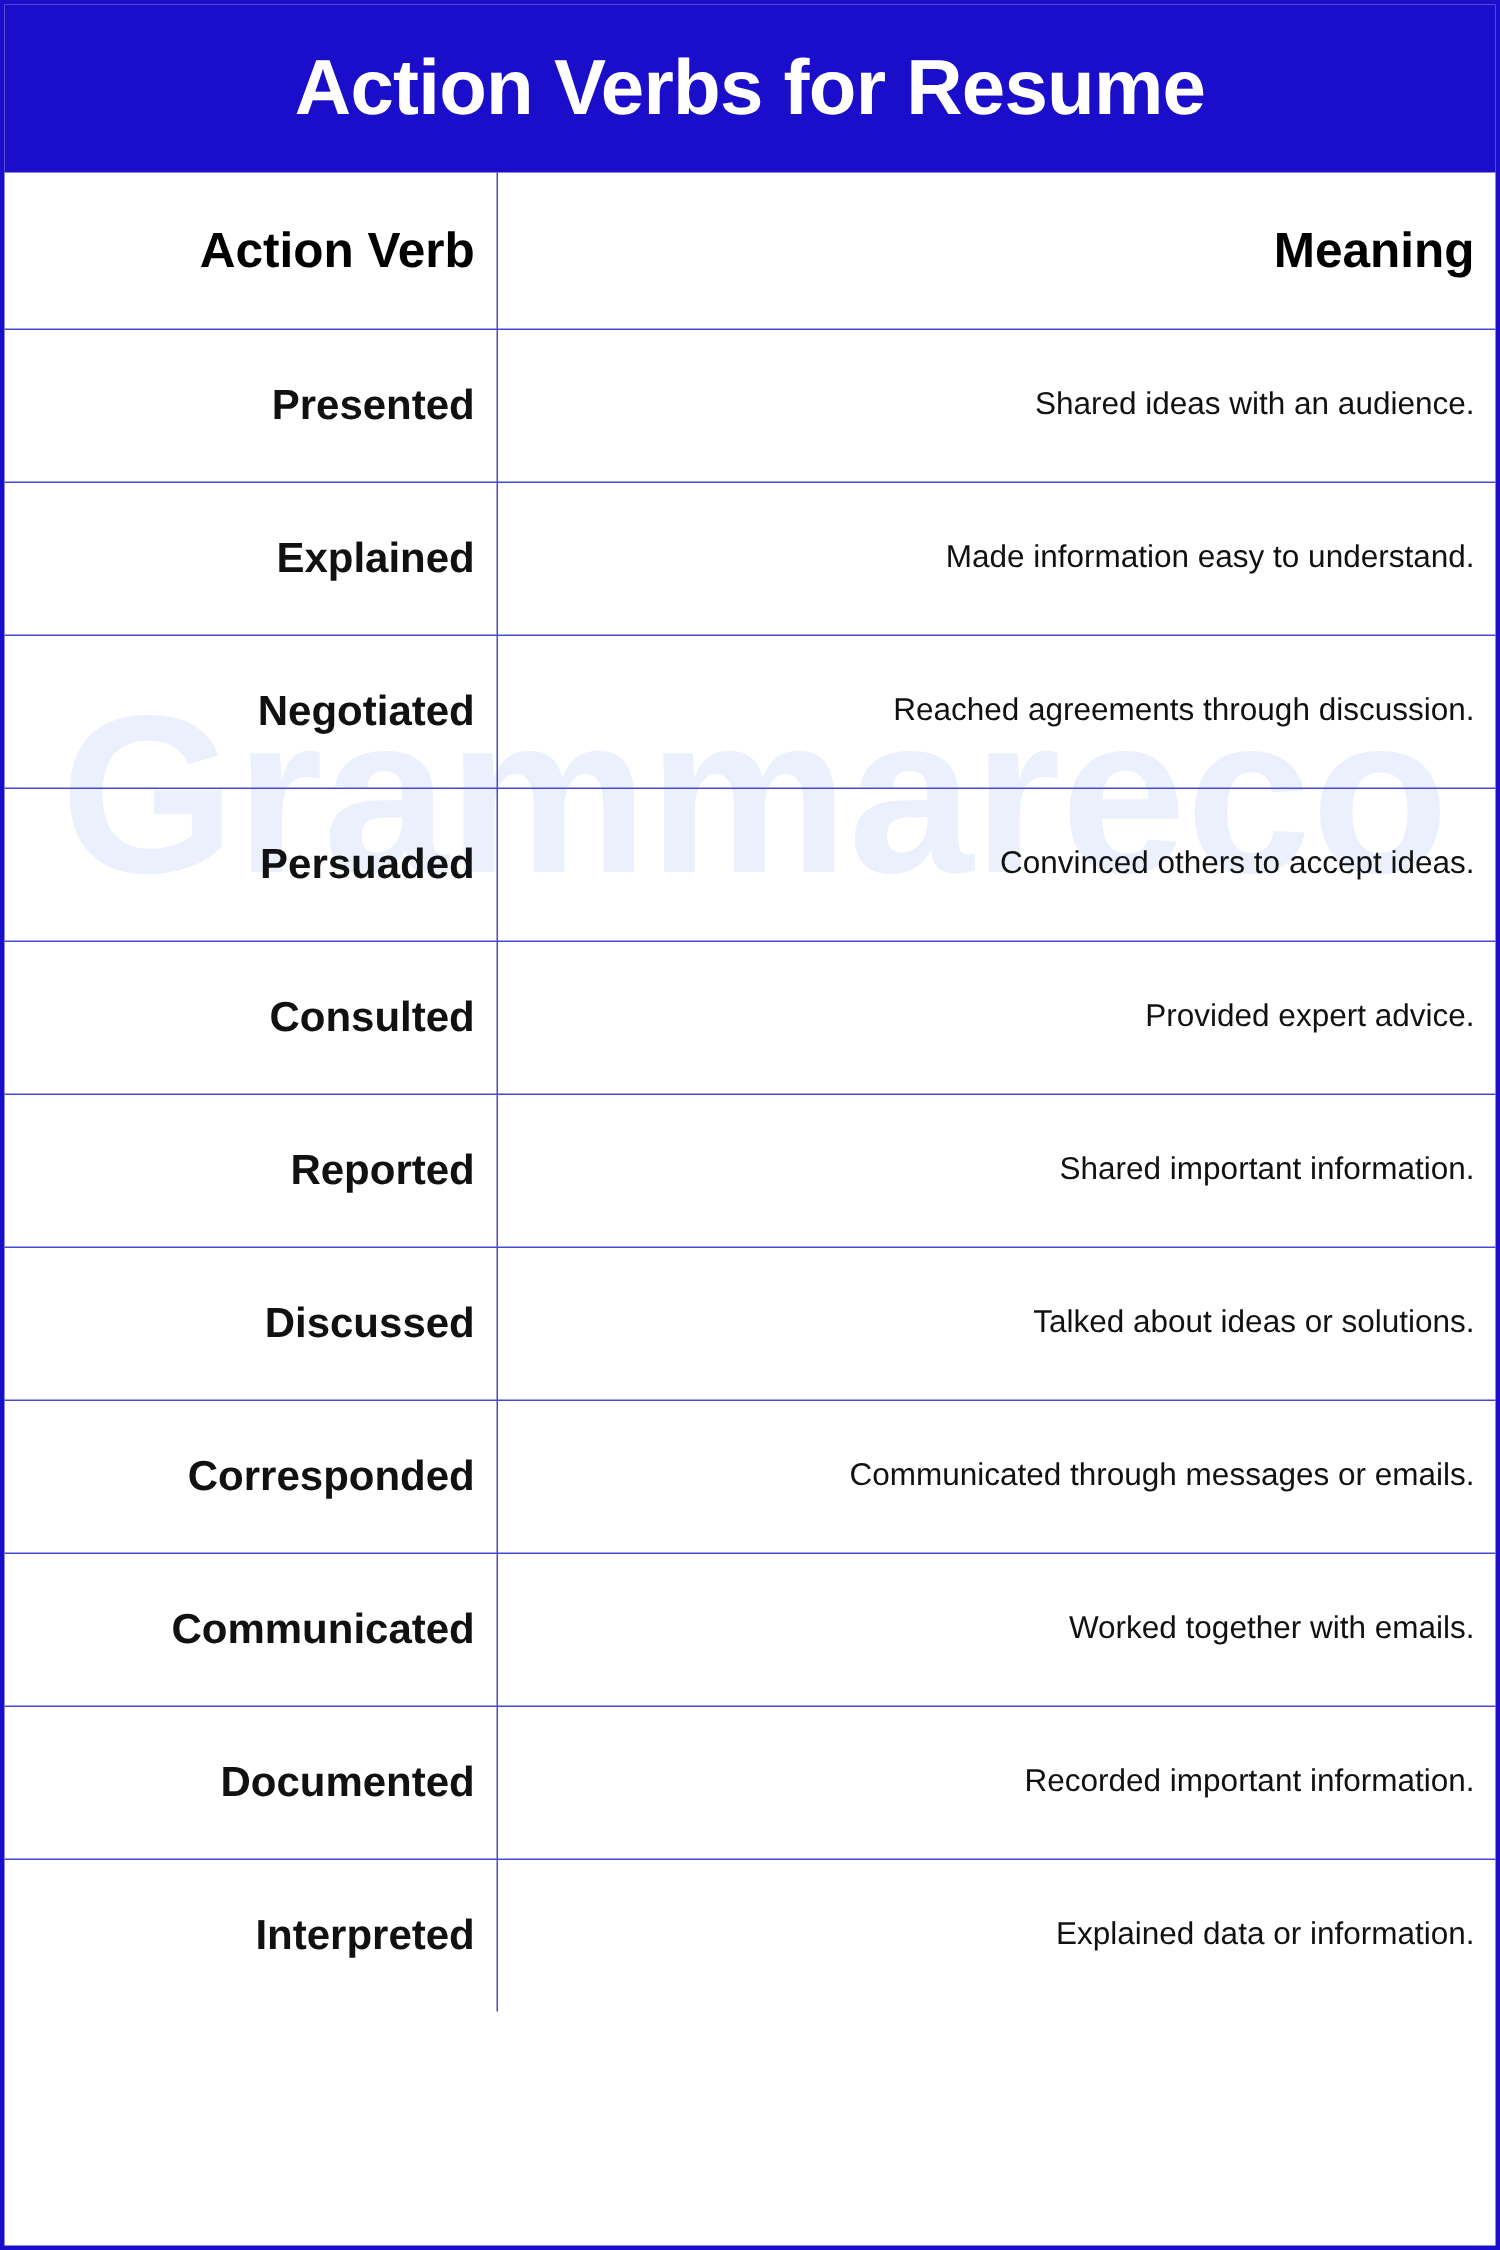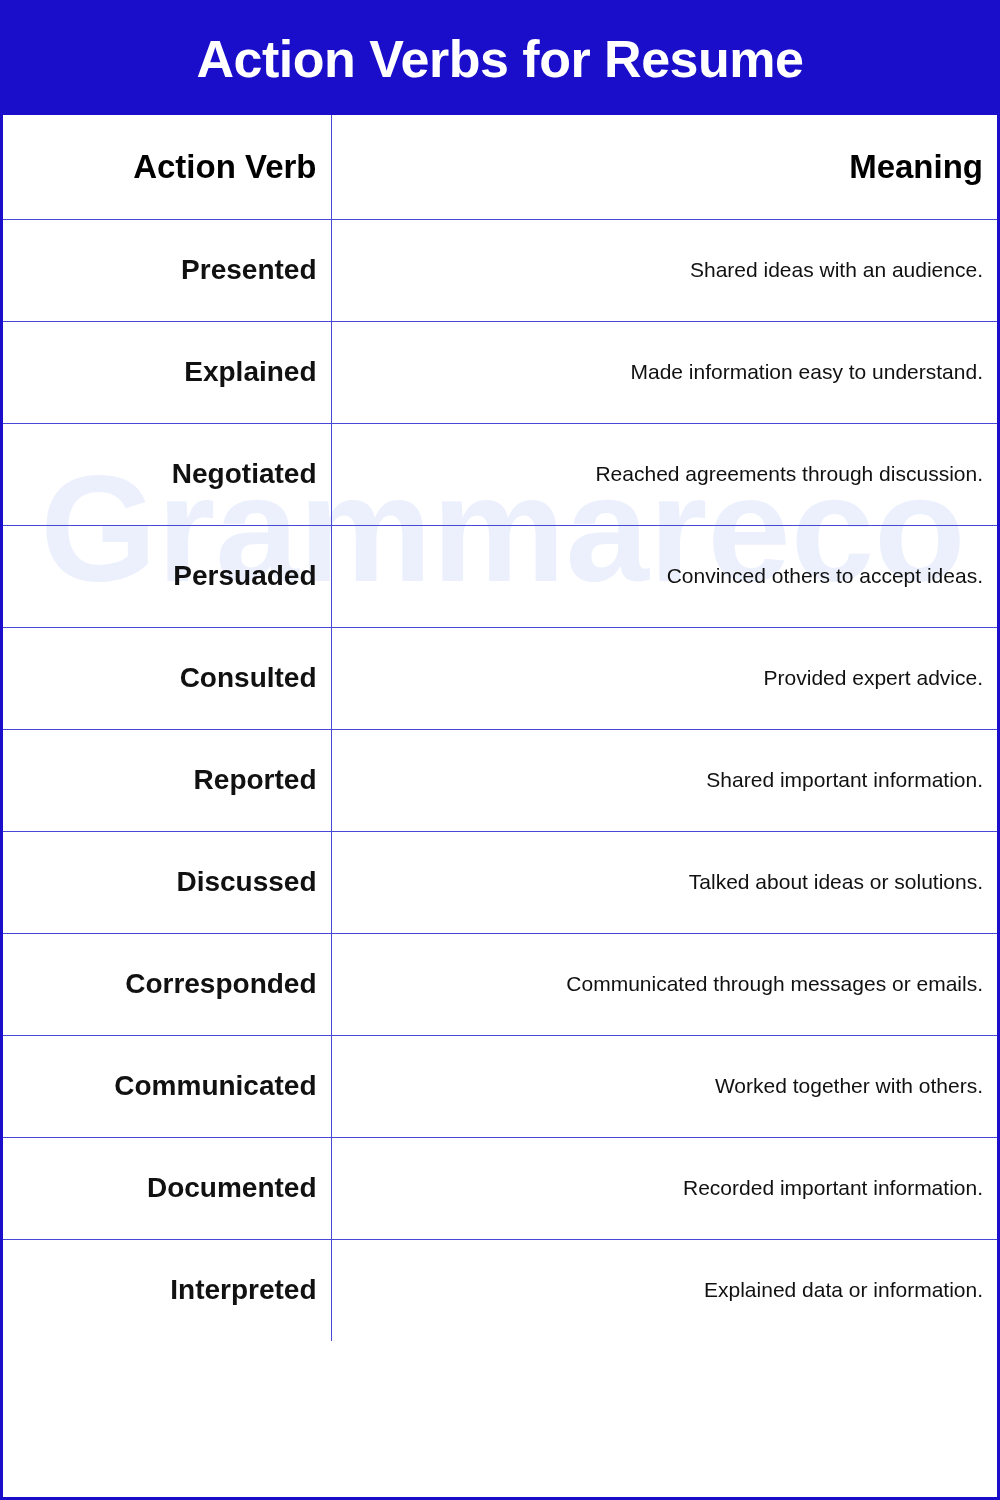--- a/index.html
+++ b/index.html
@@ -151,21 +151,21 @@
       <tr>
         <td class="verb">Discussed</td>
         <td class="meaning">Talked about ideas or solutions.</td>
       </tr>
       <tr>
         <td class="verb">Corresponded</td>
         <td class="meaning">Communicated through messages or emails.</td>
       </tr>
       <tr>
         <td class="verb">Communicated</td>
-        <td class="meaning">Worked together with others.</td>
+        <td class="meaning">Worked together with emails.</td>
       </tr>
       <tr>
         <td class="verb">Documented</td>
         <td class="meaning">Recorded important information.</td>
       </tr>
       <tr>
         <td class="verb">Interpreted</td>
         <td class="meaning">Explained data or information.</td>
       </tr>
     </tbody>

